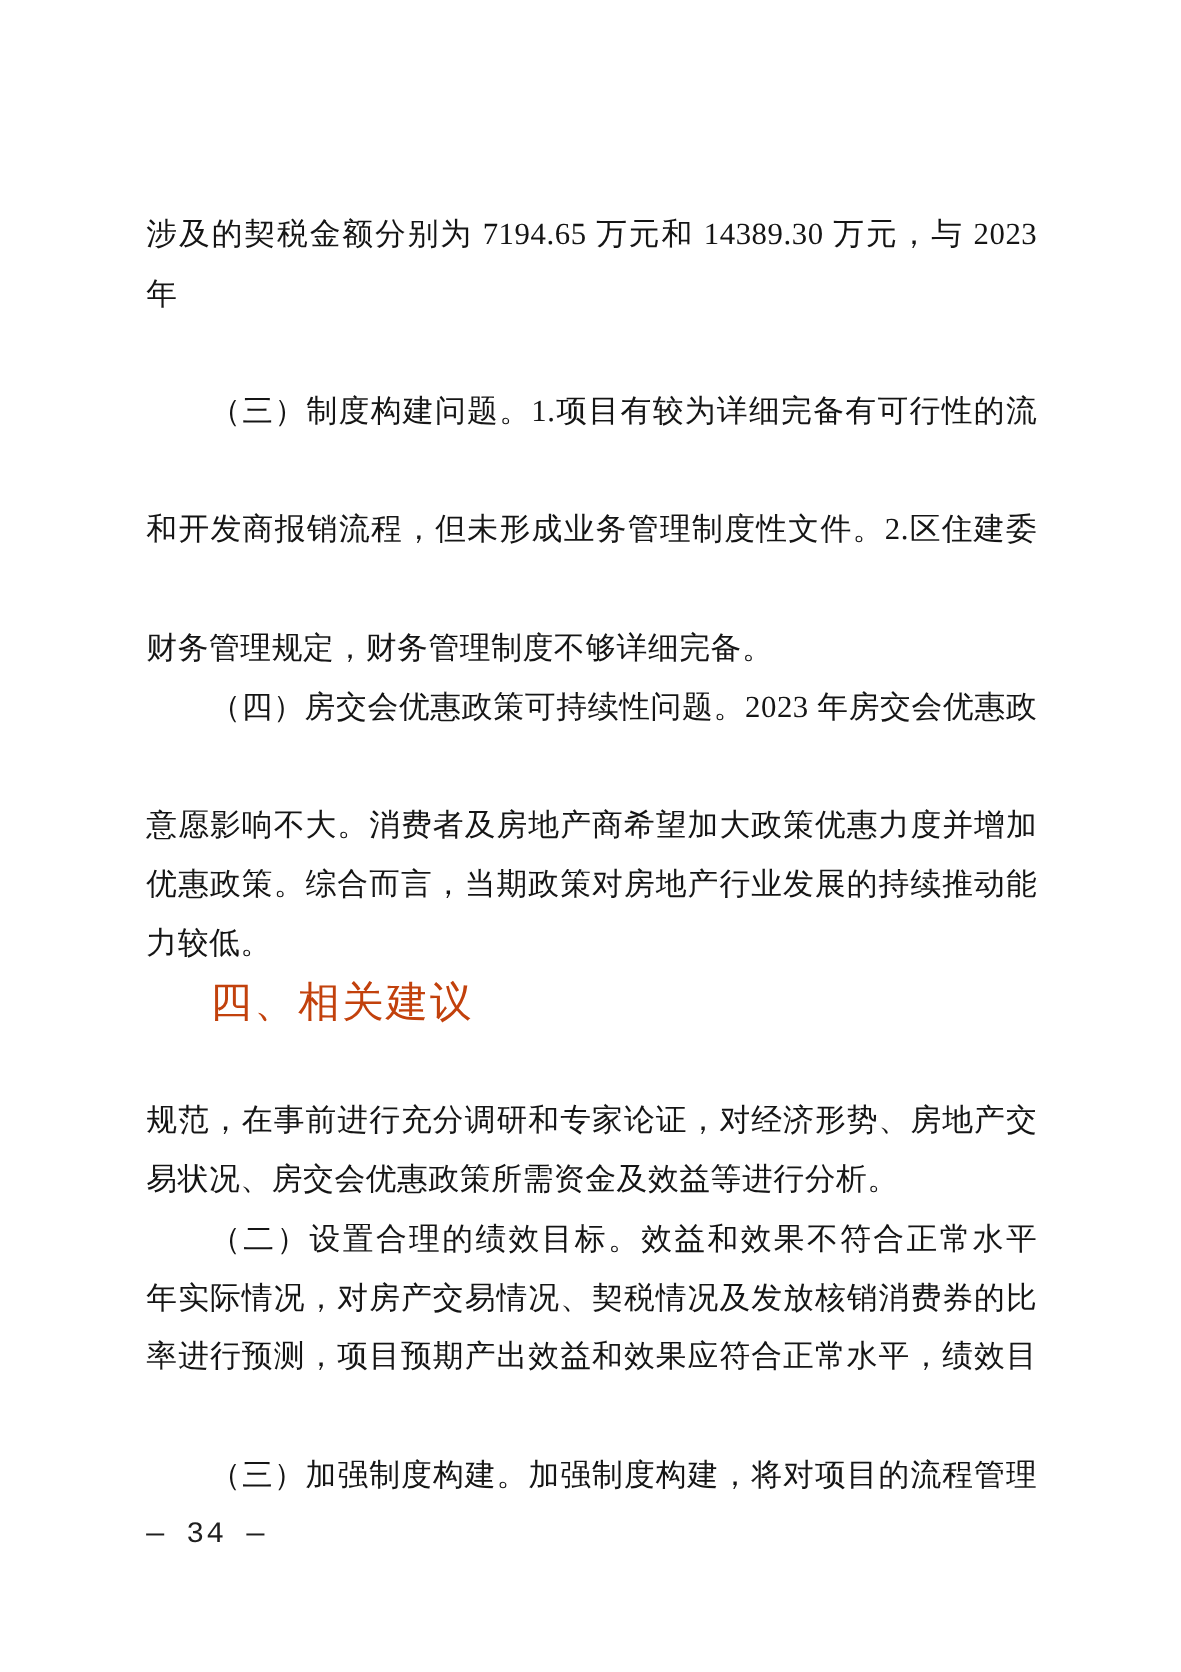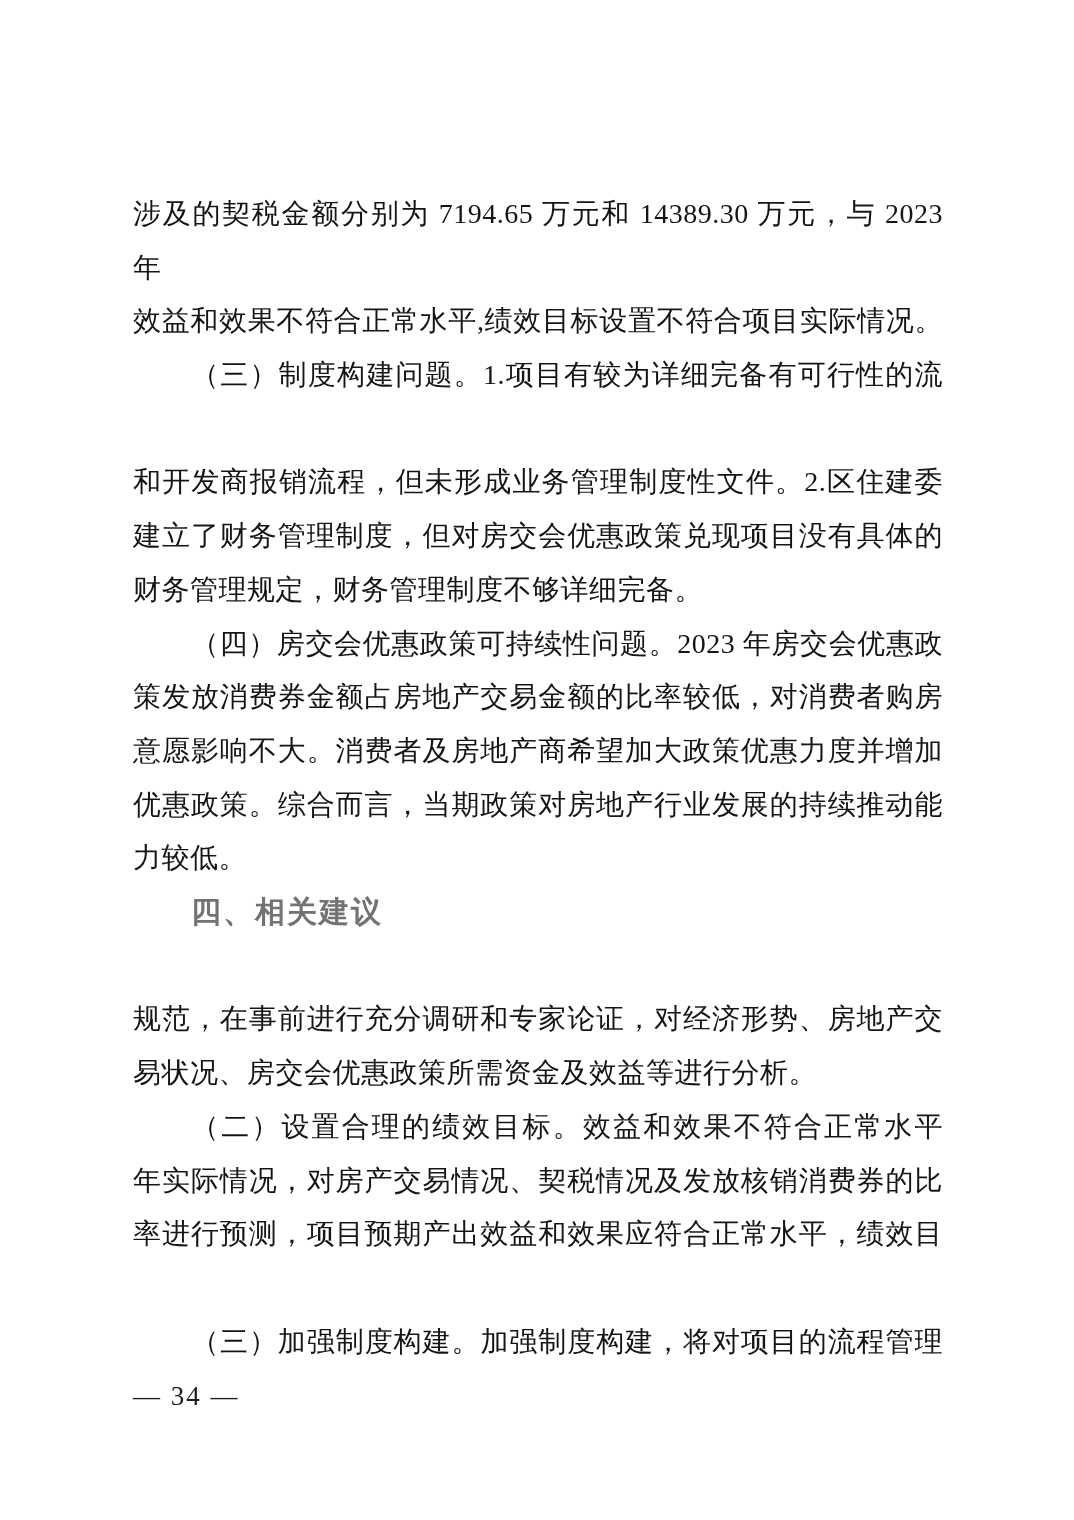--- a/index.html
+++ b/index.html
@@ -30,50 +30,47 @@
   .fill {
     white-space: normal;
     text-align: justify;
     text-align-last: justify;
   }
   .indent {
     text-indent: 58px;
   }
   .heading {
     font-family: "Liberation Sans", "DejaVu Sans", sans-serif;
-    font-weight: 700;
-    font-size: 30px;
-    color: #737373;
+    font-weight: 400;
+    font-size: 38px;
+    color: #c2410c;
     letter-spacing: 2px;
   }
   .page-number {
     position: absolute;
     left: 133px;
     top: 1379px;
     height: 34px;
     line-height: 34px;
     font-size: 27px;
     color: #1f1f1f;
-    font-family: Liberation Serif, serif;
+    font-family: Liberation Mono, monospace;
     letter-spacing: 2px;
   }
 </style>
 </head>
 <body>
 
 <div class="page">
 
   <div class="line fill" style="top:187px">涉及的契税金额分别为 7194.65 万元和 14389.30 万元，与 2023 年</div>
-  <div class="line fill" style="top:294px">效益和效果不符合正常水平,绩效目标设置不符合项目实际情况。</div>
   <div class="line fill indent" style="top:348px">（三）制度构建问题。1.项目有较为详细完备有可行性的流</div>
   <div class="line fill" style="top:455px">和开发商报销流程，但未形成业务管理制度性文件。2.区住建委</div>
-  <div class="line fill" style="top:509px">建立了财务管理制度，但对房交会优惠政策兑现项目没有具体的</div>
   <div class="line" style="top:563px">财务管理规定，财务管理制度不够详细完备。</div>
   <div class="line fill indent" style="top:617px">（四）房交会优惠政策可持续性问题。2023 年房交会优惠政</div>
-  <div class="line fill" style="top:670px">策发放消费券金额占房地产交易金额的比率较低，对消费者购房</div>
   <div class="line fill" style="top:724px">意愿影响不大。消费者及房地产商希望加大政策优惠力度并增加</div>
   <div class="line fill" style="top:778px">优惠政策。综合而言，当期政策对房地产行业发展的持续推动能</div>
   <div class="line" style="top:831px">力较低。</div>
   <div class="line heading indent" style="top:885px">四、相关建议</div>
   <div class="line fill" style="top:992px">规范，在事前进行充分调研和专家论证，对经济形势、房地产交</div>
   <div class="line" style="top:1046px">易状况、房交会优惠政策所需资金及效益等进行分析。</div>
   <div class="line fill indent" style="top:1100px">（二）设置合理的绩效目标。效益和效果不符合正常水平</div>
   <div class="line fill" style="top:1154px">年实际情况，对房产交易情况、契税情况及发放核销消费券的比</div>
   <div class="line fill" style="top:1207px">率进行预测，项目预期产出效益和效果应符合正常水平，绩效目</div>
   <div class="line fill indent" style="top:1315px">（三）加强制度构建。加强制度构建，将对项目的流程管理</div>

